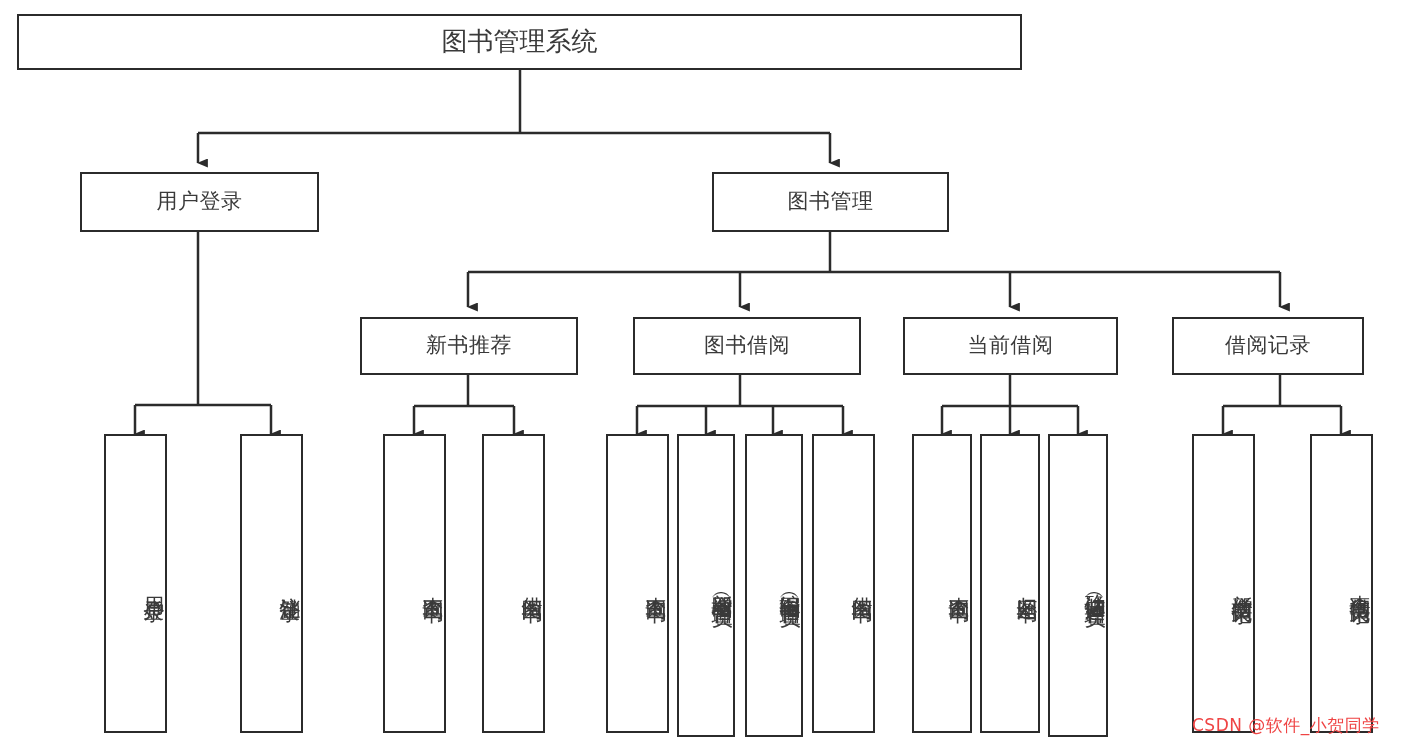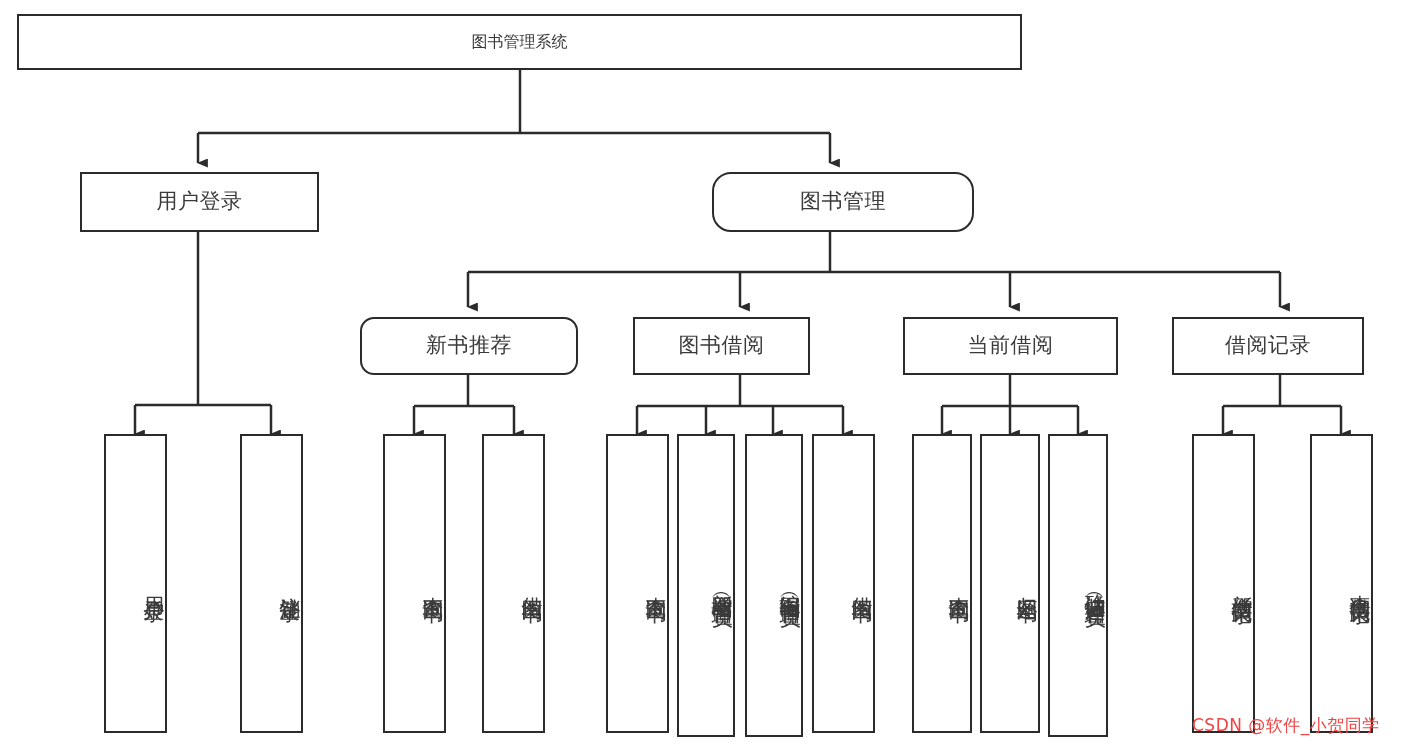--- a/index.html
+++ b/index.html
@@ -34,21 +34,21 @@
     align-items: center;
     justify-content: center;
     color: #3a3a3a;
     line-height: 1.12;
   }
   .node.h {
     font-size: 21px;
     letter-spacing: 0.5px;
   }
   .node.root {
-    font-size: 16px;
+    font-size: 26px;
   }
   .node.v {
     font-size: 21px;
     writing-mode: vertical-rl;
     text-orientation: upright;
     letter-spacing: 2px;
     padding: 10px 0;
     align-items: flex-start;
     justify-content: center;
   }
@@ -125,29 +125,29 @@
   </svg>
 
   <div class="node root" style="left:17px; top:14px; width:1005px; height:56px;">
     <span class="lbl">图书管理系统</span>
   </div>
 
   <div class="node h" style="left:80px; top:172px; width:239px; height:60px;">
     <span class="lbl">用户登录</span>
   </div>
 
-  <div class="node h" style="left:712px; top:172px; width:262px; height:60px;border-radius:19px;">
+  <div class="node h" style="left:712px; top:172px; width:237px; height:60px;">
     <span class="lbl">图书管理</span>
   </div>
 
-  <div class="node h" style="left:360px; top:317px; width:218px; height:58px;border-radius:14px;">
+  <div class="node h" style="left:360px; top:317px; width:218px; height:58px;">
     <span class="lbl">新书推荐</span>
   </div>
 
-  <div class="node h" style="left:633px; top:317px; width:177px; height:58px;">
+  <div class="node h" style="left:633px; top:317px; width:228px; height:58px;">
     <span class="lbl">图书借阅</span>
   </div>
 
   <div class="node h" style="left:903px; top:317px; width:215px; height:58px;">
     <span class="lbl">当前借阅</span>
   </div>
 
   <div class="node h" style="left:1172px; top:317px; width:192px; height:58px;">
     <span class="lbl">借阅记录</span>
   </div>

